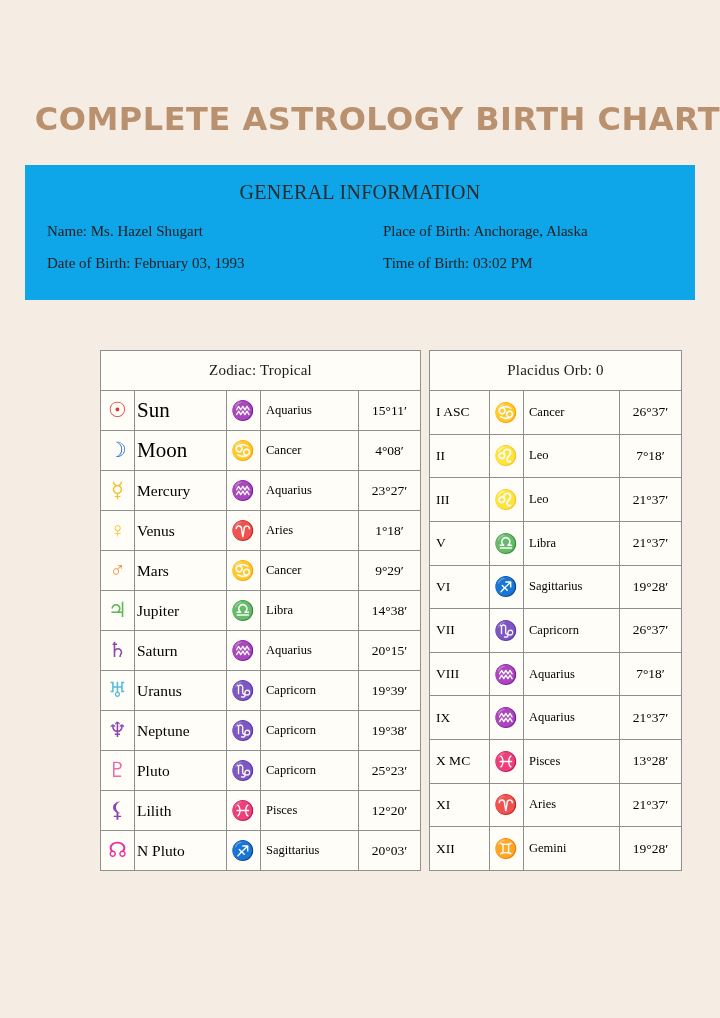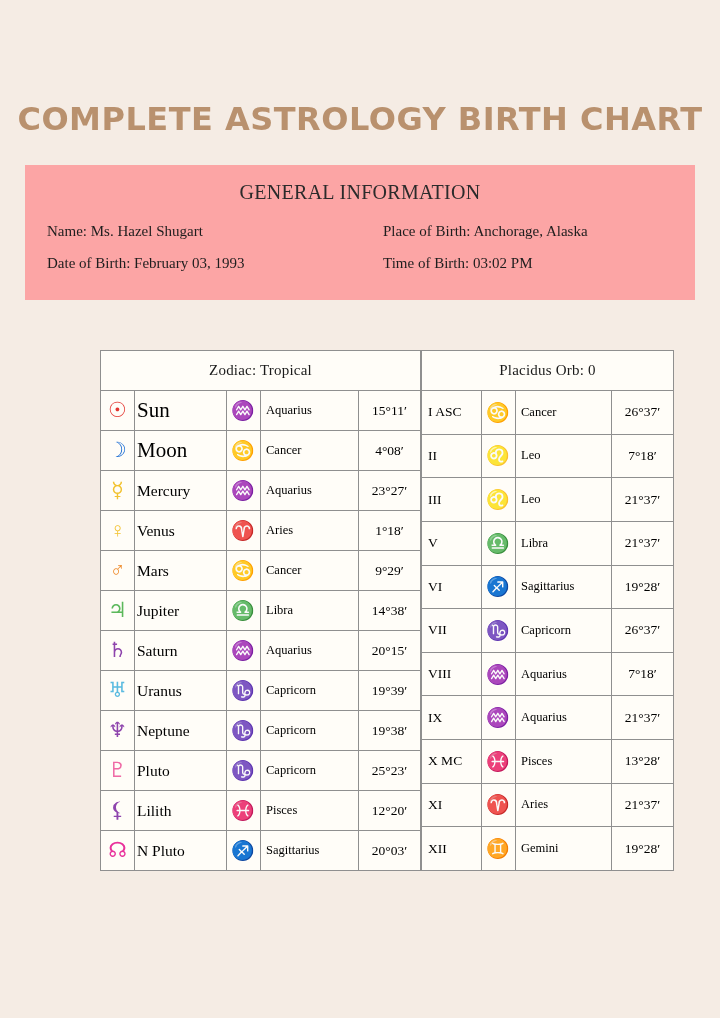--- a/index.html
+++ b/index.html
@@ -9,35 +9,35 @@
     background: #f5ece4;
     font-family: "Liberation Serif", serif;
   }
   .page {
     position: relative;
     width: 720px; height: 1018px;
     background: #f5ece4;
     overflow: hidden;
   }
   .title {
-    text-align: center;
+    text-align: right;
     font-family: "DejaVu Sans", sans-serif;
     font-weight: bold;
     font-size: 32px;
     letter-spacing: 0.5px;
     color: #b9916e;
     margin: 0;
     padding-top: 100px;
     text-transform: uppercase;
   }
   .info-band {
     position: absolute;
     left: 25px; top: 165px;
     width: 670px; height: 135px;
-    background: #fca5a5;
+    background: #0ea5e9;
   }
   .info-heading {
     text-align: center;
     font-size: 20px;
     color: #2b2b2b;
     padding-top: 16px;
     letter-spacing: 0.3px;
   }
   .info-grid {
     display: grid;
@@ -76,21 +76,21 @@
   
   .left .c-glyph { width: 34px; text-align: center; font-size: 21px; }
   .left .c-body  { width: 92px; font-size: 15.5px; padding-left: 2px; }
   .left .c-sign  { width: 34px; text-align: center; font-size: 19px; }
   .left .c-signname { width: 98px; font-size: 12.5px; padding-left: 5px; }
   .left .c-deg   { width: 62px; font-size: 13.5px; text-align: center; }
   .left tr { height: 40px; }
   .left .body-first { font-size: 21px; }
 
   
-  .right { margin-left: 0; }
+  .right { margin-left: 8px; }
   .right .c-house { width: 60px; font-size: 13.5px; padding-left: 6px; }
   .right .c-sign { width: 34px; text-align: center; font-size: 19px; }
   .right .c-signname { width: 96px; font-size: 12.5px; padding-left: 5px; }
   .right .c-deg { width: 62px; font-size: 13.5px; text-align: center; }
   .right tr { height: 40px; }
 
   .sym-red { color: #e3342f; }
   .sym-blue { color: #1f6fd4; }
   .sym-yellow { color: #f2c230; }
   .sym-orange { color: #ef8b2c; }

